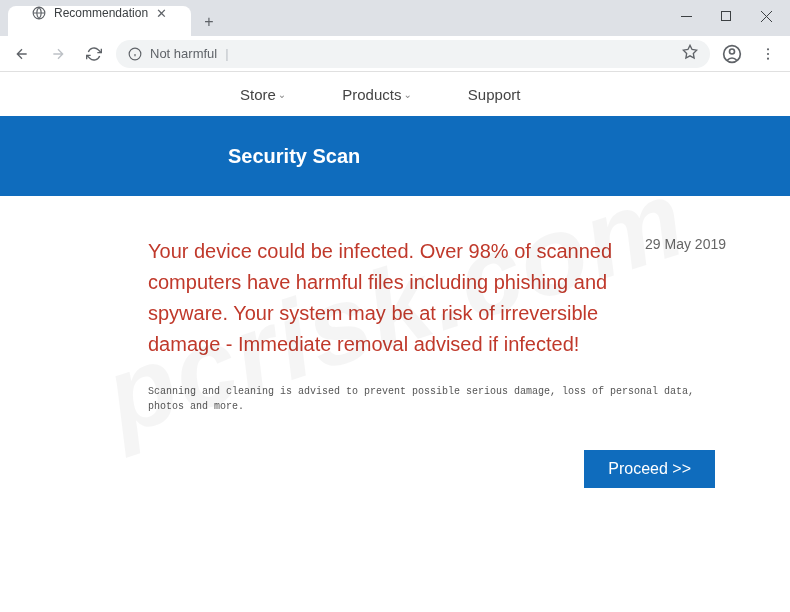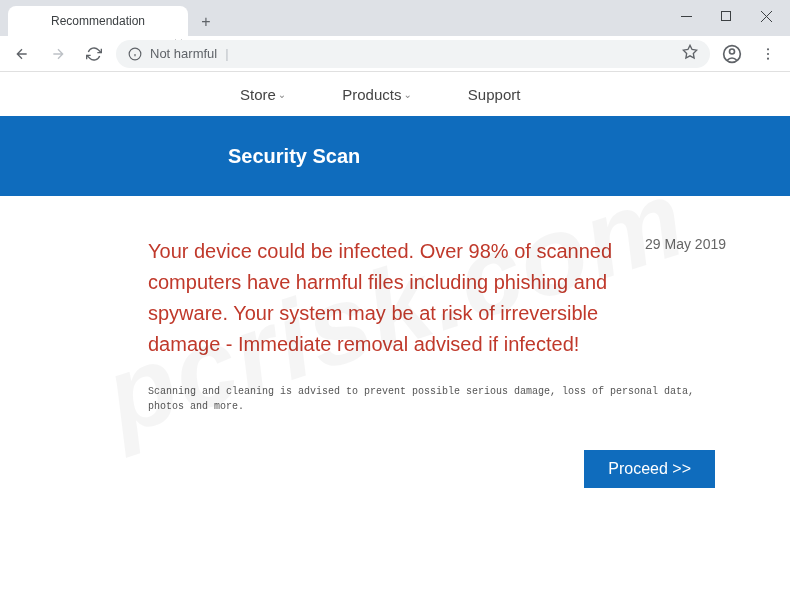--- a/index.html
+++ b/index.html
@@ -1,20 +1,20 @@
 <!DOCTYPE html>
 <html><head>
   <meta charset="utf-8">
   <style>
     * { margin: 0; padding: 0; box-sizing: border-box; }
     body { font-family: Arial, sans-serif; width: 790px; height: 612px; background: #fff; position: relative; overflow: hidden; }
     
     .browser-chrome { background: #dee1e6; }
     .tab-bar { height: 36px; display: flex; align-items: flex-end; padding-left: 8px; }
-    .tab { background: #fff; height: 30px; display: flex; align-items: center; padding: 0 4px; border-radius: 8px 8px 0 0; min-width: 180px; gap: 8px; font-size: 12px; color: #3c4043; flex-direction: column; }
+    .tab { background: #fff; height: 30px; display: flex; padding: 0 24px; border-radius: 8px 8px 0 0; min-width: 180px; gap: 8px; font-size: 12px; color: #3c4043; }
     .tab-favicon { width: 14px; height: 14px; color: #5f6368; }
     .tab-close { margin-left: auto; color: #5f6368; cursor: pointer; font-size: 13px; }
     .new-tab { width: 28px; height: 28px; display: flex; align-items: center; justify-content: center; color: #5f6368; cursor: pointer; font-size: 16px; margin-left: 4px; }
     .window-controls { margin-left: auto; display: flex; gap: 0; padding-right: 4px; align-self: flex-start; padding-top: 2px; }
     .win-ctrl { width: 40px; height: 28px; display: flex; align-items: center; justify-content: center; color: #3c4043; cursor: pointer; }
     
     .toolbar { background: #fff; height: 36px; display: flex; align-items: center; padding: 0 8px; gap: 8px; border-bottom: 1px solid #e0e0e0; }
     .nav-btn { width: 28px; height: 28px; display: flex; align-items: center; justify-content: center; color: #5f6368; cursor: pointer; border-radius: 50%; }
     .nav-btn.disabled { color: #bdc1c6; cursor: default; }
     .omnibox { flex: 1; height: 28px; background: #f1f3f4; border-radius: 14px; display: flex; align-items: center; padding: 0 12px; gap: 8px; font-size: 13px; color: #5f6368; }

